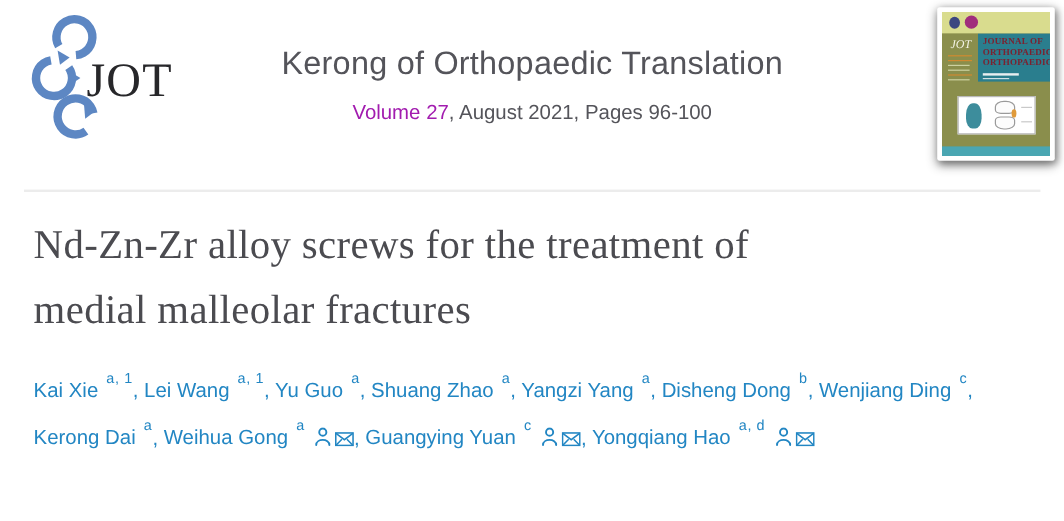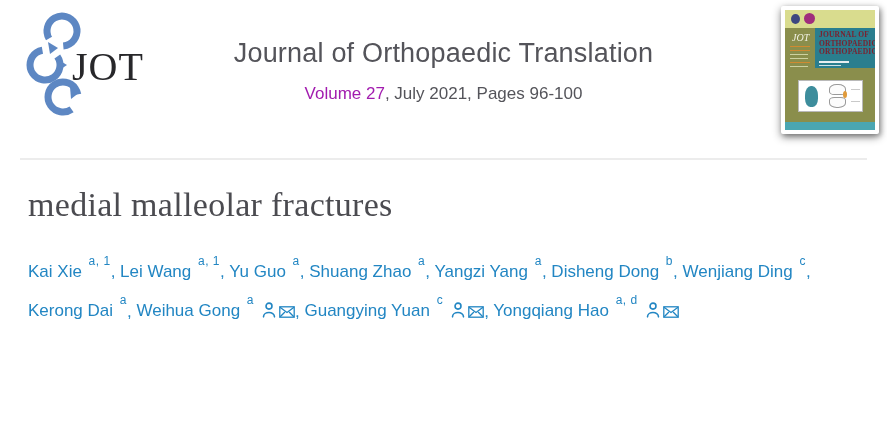--- a/index.html
+++ b/index.html
@@ -82,22 +82,22 @@
       <g fill="#5d87c3">
         <polygon points="24,32 34,38 26,44"></polygon>
         <polygon points="33,49 43,55 34,61"></polygon>
         <polygon points="46,77 56,82 47,89"></polygon>
       </g>
       <text x="48" y="70" font-family="Liberation Serif, serif" font-size="40" fill="#27272a" letter-spacing="1">JOT</text>
     </svg>
   </div>
 
   <div class="banner-center">
-    <div class="journal-title">Journal of Orthopaedic Translation</div>
-    <div class="volume-line"><a class="volume-link">Volume 27</a><span>, July 2021, Pages 96-100</span></div>
+    <div class="journal-title">Kerong of Orthopaedic Translation</div>
+    <div class="volume-line"><a class="volume-link">Volume 27</a><span>, August 2021, Pages 96-100</span></div>
   </div>
 
   <div class="cover">
     <div class="cover-inner">
       <div class="cover-topstrip">
         <div class="badge badge-navy"></div>
         <div class="badge badge-magenta"></div>
       </div>
       <div class="cover-leftcol">
         <div class="cover-jot-mini">JOT</div>
@@ -128,20 +128,21 @@
         <div class="fig-label l2"></div>
       </div>
       <div class="cover-botstrip"></div>
     </div>
   </div>
 </div>
 
 <hr class="divider">
 
 <h1 class="article-title">
+  <span>Nd-Zn-Zr alloy screws for the treatment of</span>
   <span>medial malleolar fractures</span>
 </h1>
 
 <div class="authors"><span class="author"><span class="a-name">Kai Xie</span> <sup class="a-sup">a, 1</sup></span><span class="a-sep">, </span><span class="author"><span class="a-name">Lei Wang</span> <sup class="a-sup">a, 1</sup></span><span class="a-sep">, </span><span class="author"><span class="a-name">Yu Guo</span> <sup class="a-sup">a</sup></span><span class="a-sep">, </span><span class="author"><span class="a-name">Shuang Zhao</span> <sup class="a-sup">a</sup></span><span class="a-sep">, </span><span class="author"><span class="a-name">Yangzi Yang</span> <sup class="a-sup">a</sup></span><span class="a-sep">, </span><span class="author"><span class="a-name">Disheng Dong</span> <sup class="a-sup">b</sup></span><span class="a-sep">, </span><span class="author"><span class="a-name">Wenjiang Ding</span> <sup class="a-sup">c</sup></span><span class="a-sep">, </span><span class="author"><span class="a-name">Kerong Dai</span> <sup class="a-sup">a</sup></span><span class="a-sep">, </span><span class="author"><span class="a-name">Weihua Gong</span> <sup class="a-sup">a</sup><span class="a-icons"><svg width="14" height="16" viewBox="0 0 12 14">
           <g fill="none" stroke="#2286c3" stroke-width="1.4" stroke-linecap="round">
             <circle cx="6" cy="3.6" r="2.6"></circle>
             <path d="M1.2 13 C1.2 8 10.8 8 10.8 13"></path>
           </g>
         </svg><svg width="16" height="12" viewBox="0 0 16 12">
           <g fill="none" stroke="#2286c3" stroke-width="1.3">

